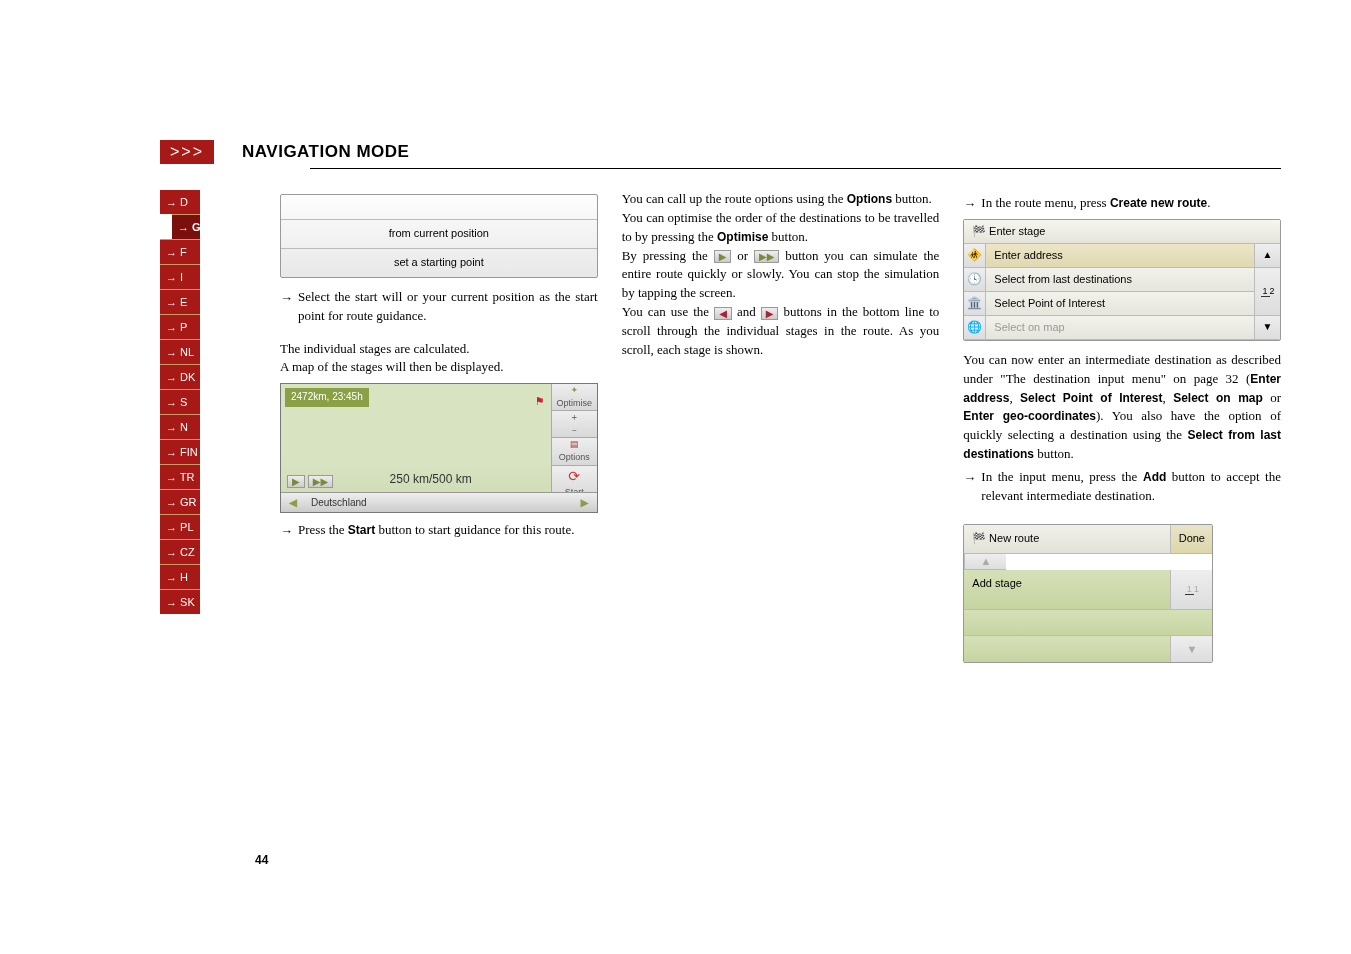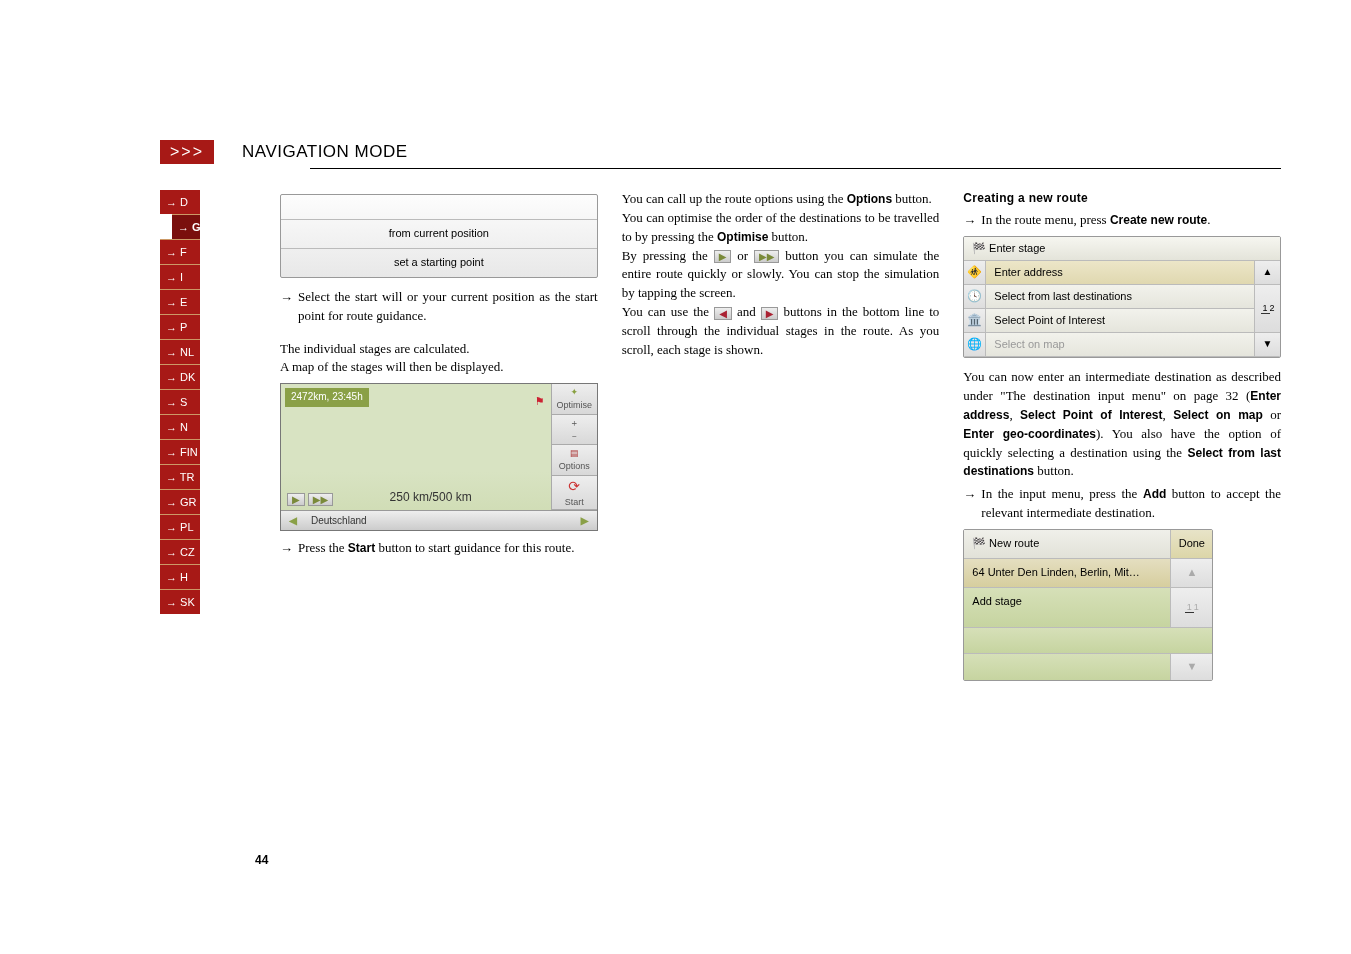--- a/index.html
+++ b/index.html
@@ -25,21 +25,21 @@
   .arrows-badge {
     background: #a71916;
     color: #fff;
     font-size: 16px;
     letter-spacing: 2px;
     padding: 3px 10px;
     font-family: Arial, sans-serif;
   }
   .header-title {
     font-family: Arial, sans-serif;
-    font-weight: 400;
+    font-weight: 700;
     font-size: 17px;
     letter-spacing: 0.5px;
   }
   .header-rule {
     position: absolute;
     left: 310px;
     right: 70px;
     top: 168px;
     border-top: 1px solid #000;
   }
@@ -100,21 +100,21 @@
     text-align: center;
   }
   .ui-box .ui-row:first-child { border-top: none; }
   .ui-box .ui-title {
     background: linear-gradient(#eee,#d5d5d5);
     text-align: center;
     padding: 8px;
   }
   .map-box {
     border: 1px solid #777;
-    height: 148px;
+    height: 130px;
     margin: 6px 0 8px 0;
     position: relative;
     background: linear-gradient(#d8e3c2 60%, #cddab0);
     font-family: Arial, sans-serif;
     font-size: 10px;
     overflow: hidden;
   }
   .map-title {
     position: absolute; top: 4px; left: 4px;
     background: #8aa047; color: #fff;
@@ -185,21 +185,21 @@
   .enter-stage-box .es-side {
     border-bottom:1px solid #bbb;border-left:1px solid #bbb;
     background:linear-gradient(#eee,#ddd);
     display:flex;align-items:center;justify-content:center;font-size:10px;
   }
   .enter-stage-box .dim { color:#999; }
 
   .new-route-box {
     border: 1px solid #999;
     border-radius: 2px;
-    margin: 6px 0 10px 0;
+    margin: 18px 0 10px 0;
     font-family: Arial, sans-serif;
     font-size: 11px;
     width: 250px;
   }
   .nr-row { display:flex; }
   .nr-main { flex:1; padding:6px 8px; border-bottom:1px solid #bbb; background: linear-gradient(#f0f0ea,#e2e2d8); }
   .nr-main.green { background: linear-gradient(#d6e0b8,#c6d4a0); }
   .nr-side { width:42px; border-left:1px solid #bbb; border-bottom:1px solid #bbb; background:linear-gradient(#e8e4c8,#dcd6a8); display:flex;align-items:center;justify-content:center; }
   .nr-side.dim { color:#aaa; background:linear-gradient(#eee,#ddd);}
   .blank { height:26px; }
@@ -319,21 +319,20 @@
     <p>
       <span>You can use the </span>
       <span class="btn-chip red">◀</span>
       <span> and </span>
       <span class="btn-chip red">▶</span>
       <span> buttons in the bottom line to scroll through the individual stages in the route. As you scroll, each stage is shown.</span>
     </p>
   </div>
 
   <div class="column">
-    <div class="subheading">Creating a new route</div>
     <div class="arrow-item">
       <span class="arr">→</span>
       <span class="txt">
         <span>In the route menu, press </span><b>Create new route</b><span>.</span>
       </span>
     </div>
 
     <div class="enter-stage-box">
       <div class="es-full">🏁 <span>Enter stage</span></div>
       <div class="es-ic">🚸</div>
@@ -361,21 +360,20 @@
         <span>In the input menu, press the </span><b>Add</b><span> button to accept the relevant intermediate destination.</span>
       </span>
     </div>
 
     <div class="new-route-box">
       <div class="nr-row">
         <div class="nr-main">🏁 <span>New route</span></div>
         <div class="nr-side">Done</div>
       </div>
       <div class="nr-row">
-        <div class="nr-main" style="background:linear-gradient(#e4dec0,#d6ce9e);">64 Unter Den Linden, Berlin, Mit…</div>
         <div class="nr-side dim">▲</div>
       </div>
       <div class="nr-row">
         <div class="nr-main green">Add stage</div>
         <div class="nr-side dim" style="height:40px;">
           <span class="frac"><span class="top">1</span><span>1</span></span>
         </div>
       </div>
       <div class="nr-row">
         <div class="nr-main green blank"></div>

